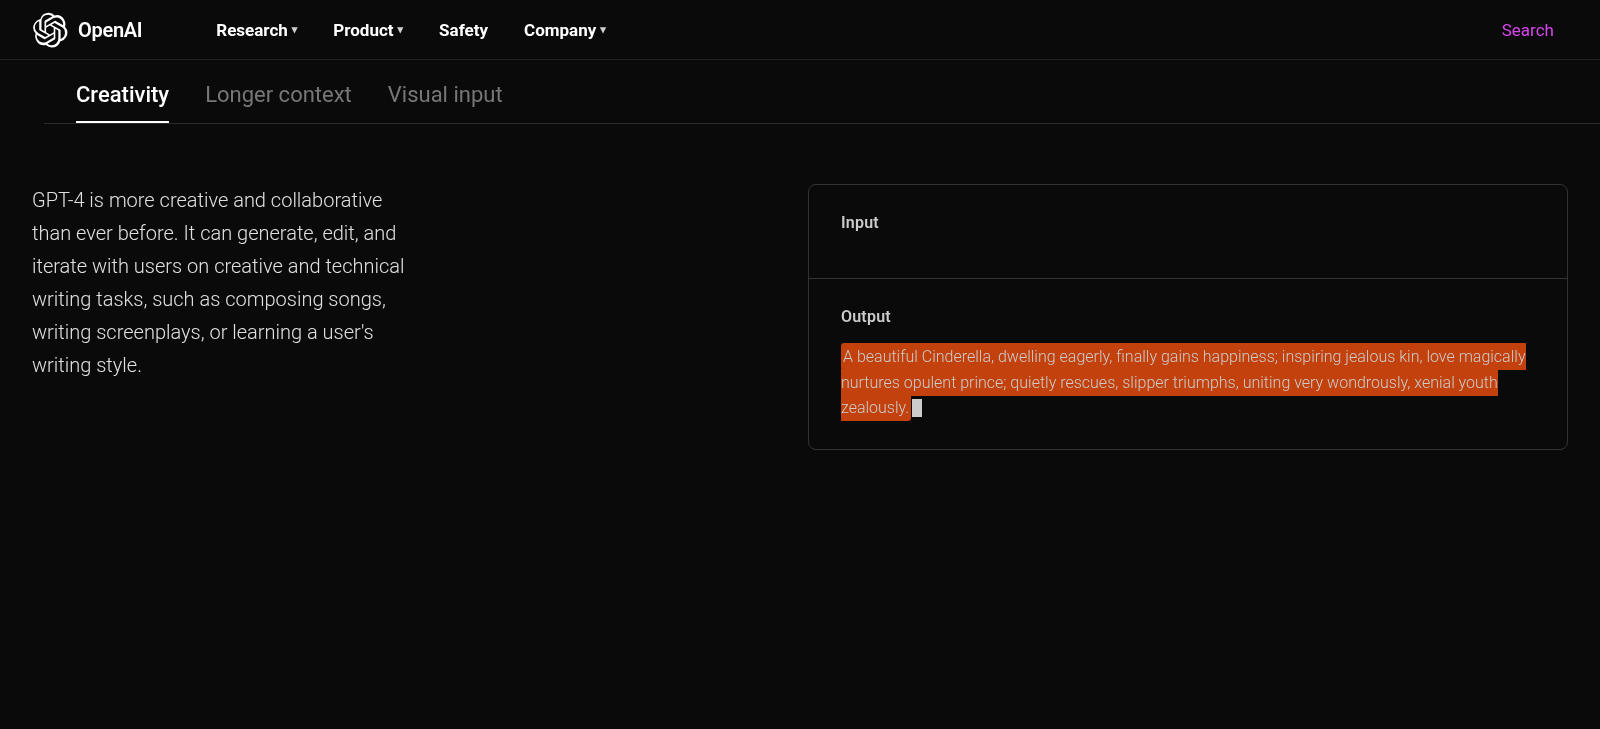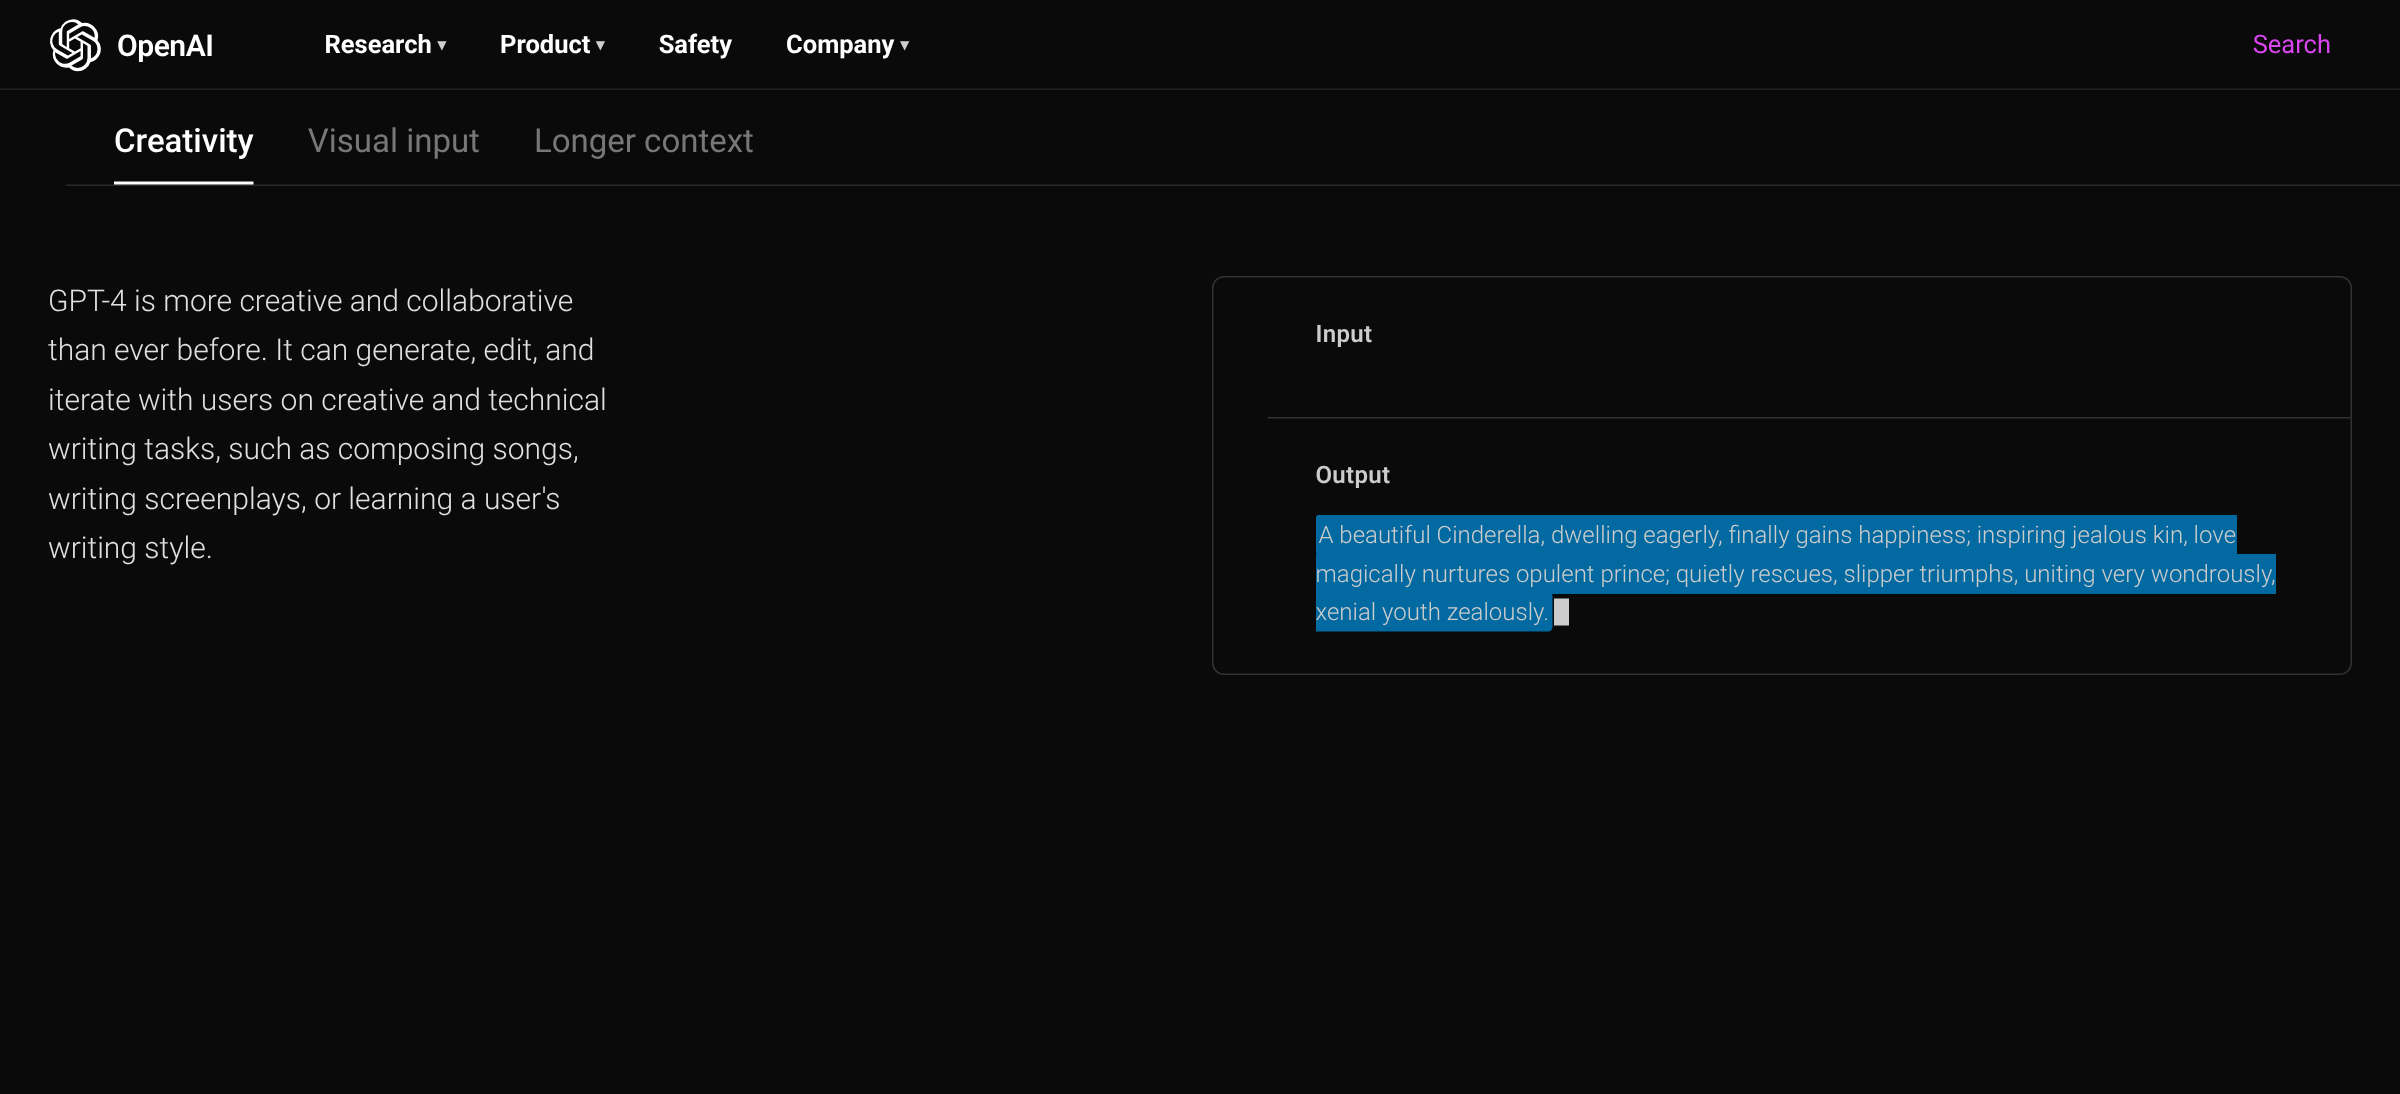--- a/index.html
+++ b/index.html
@@ -134,21 +134,20 @@
     .demo-col {
       flex: 1;
       display: flex;
       flex-direction: column;
       gap: 0;
       border: 1px solid #333;
       border-radius: 8px;
       overflow: hidden;
       max-width: 760px;
       margin-left: auto;
-      padding-left: 36px;
     }
 
     .demo-section {
       padding: 28px 32px;
       border-bottom: 1px solid #333;
     }
 
     .demo-section:last-child {
       border-bottom: none;
     }
@@ -166,21 +165,21 @@
       line-height: 1.6;
       color: #999;
       font-weight: 300;
     }
 
     .demo-output-text {
       font-size: 16px;
       line-height: 1.6;
       color: #cccccc;
       font-weight: 300;
-      background-color: #0369a1;
+      background-color: #c2410c;
       padding: 4px 2px;
       border-radius: 3px;
       display: inline;
     }
 
     .cursor-block {
       display: inline-block;
       width: 10px;
       height: 18px;
       background-color: #cccccc;
@@ -220,24 +219,24 @@
   <div class="nav-search">
     <span>Search</span>
   </div>
 </nav>
 
 <div class="tabs-container">
   <div class="tab active">
     <span>Creativity</span>
   </div>
   <div class="tab">
+    <span>Longer context</span>
+  </div>
+  <div class="tab">
     <span>Visual input</span>
-  </div>
-  <div class="tab">
-    <span>Longer context</span>
   </div>
 </div>
 
 <div class="main-content">
   <div class="description-col">
     <p class="description-text">GPT-4 is more creative and collaborative than ever before. It can generate, edit, and iterate with users on creative and technical writing tasks, such as composing songs, writing screenplays, or learning a user's writing style.</p>
   </div>
 
   <div class="demo-col">
     <div class="demo-section">

